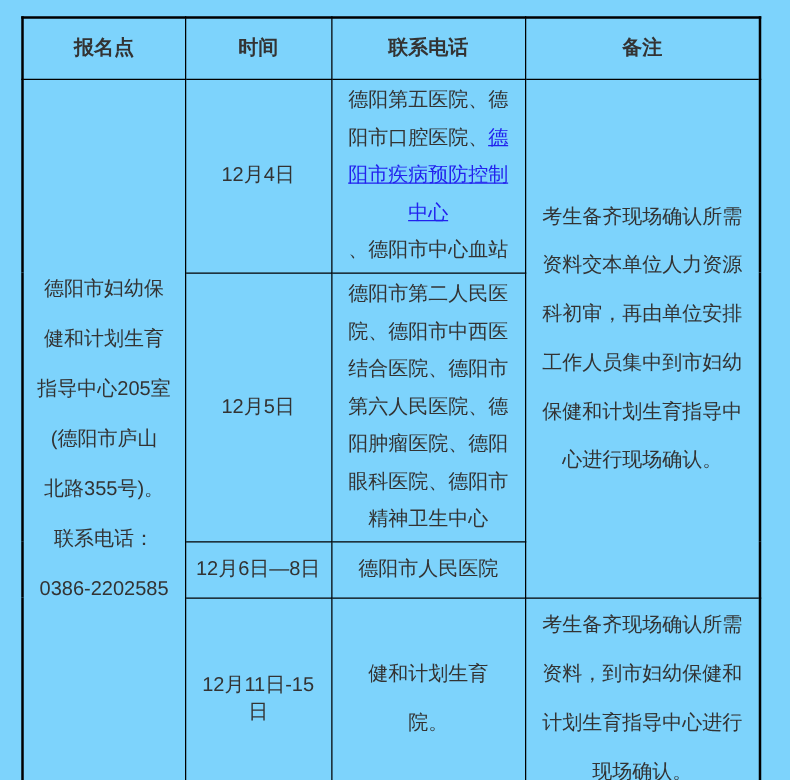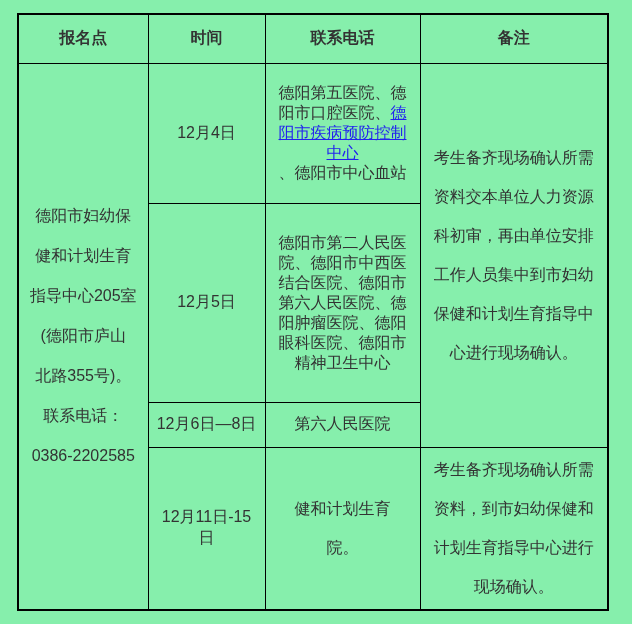--- a/index.html
+++ b/index.html
@@ -6,21 +6,21 @@
     margin: 0;
     padding: 0;
     background: #ffffff;
     font-family: "Liberation Sans", sans-serif;
   }
   .page {
     width: 632px;
     height: 624px;
     box-sizing: border-box;
     padding: 13px 0 0 17px;
-    background: #86efac;
+    background: #7dd3fc;
   }
   table.confirm-table {
     border-collapse: collapse;
     table-layout: fixed;
     border: 2px solid #000000;
     width: 590px;
   }
   col.c1 { width: 130px; }
   col.c2 { width: 117px; }
   col.c3 { width: 155px; }
@@ -38,21 +38,21 @@
   }
   th {
     font-weight: bold;
     white-space: normal;
   }
   tr.h-header { height: 49px; }
   tr.r1 { height: 140px; }
   tr.r2 { height: 199px; }
   tr.r3 { height: 45px; }
   tr.r4 { height: 163px; }
-  .lh-sm { line-height: 20px; }
+  .lh-sm { line-height: 30px; }
   .lh-lg { line-height: 40px; }
   .lh-md { line-height: 39px; margin-left: 14px; }
   a.doc-link {
     color: #2222ee;
     text-decoration: underline;
   }
 </style>
 </head>
 <body>
 
@@ -97,21 +97,21 @@
         <td class="lh-sm">德阳市第二人民医
 院、德阳市中西医
 结合医院、德阳市
 第六人民医院、德
 阳肿瘤医院、德阳
 眼科医院、德阳市
 精神卫生中心</td>
       </tr>
       <tr class="r3">
         <td>12月6日—8日</td>
-        <td>第六人民医院</td>
+        <td>德阳市人民医院</td>
       </tr>
       <tr class="r4">
         <td>12月11日-15日</td>
         <td class="lh-md">健和计划生育
 院。</td>
         <td class="lh-md">考生备齐现场确认所需
 资料，到市妇幼保健和
 计划生育指导中心进行
 现场确认。</td>
       </tr>

